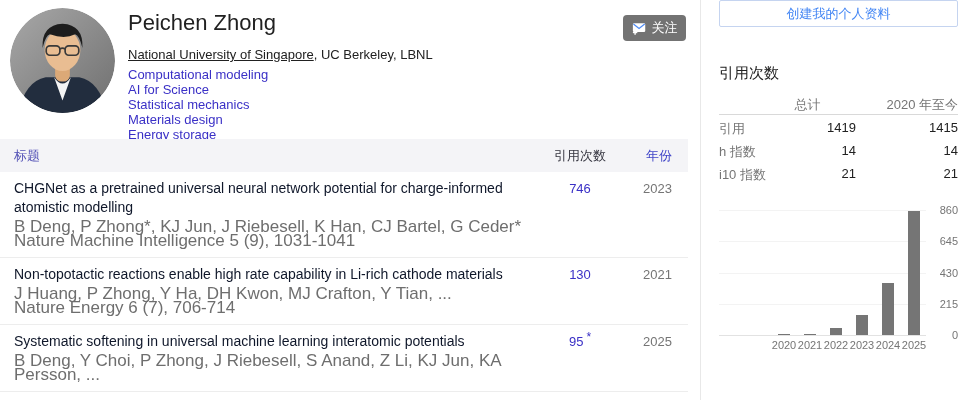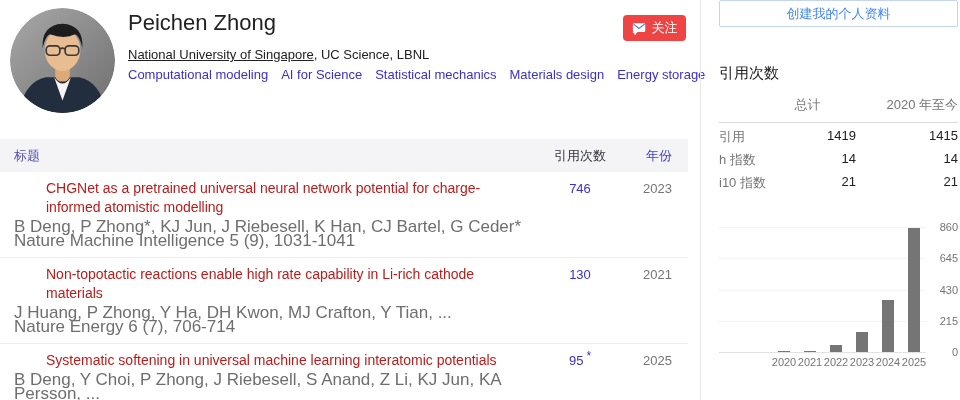--- a/index.html
+++ b/index.html
@@ -10,66 +10,66 @@
 
   
   .profile { position:relative; height:139px; }
   .avatar { position:absolute; left:10px; top:8px; width:105px; height:105px;
             border-radius:50%; overflow:hidden; }
   .info { position:absolute; left:128px; top:10px; }
   .name { font-size:22px; color:#212121; font-weight:400; margin-bottom:11px; }
   .aff  { font-size:13px; color:#212121; margin-bottom:5px; }
   .aff a, .verified a { color:#212121; text-decoration:underline; cursor:pointer; }
   .verified { font-size:13px; color:#212121; margin-bottom:9px; }
-  .interests { display:flex; gap:13px; font-size:13px; }
+  .interests { display:flex; font-size:13px;flex-direction:column; }
   .interests a { color:#3a30c6; text-decoration:none; cursor:pointer; white-space:nowrap; }
   .follow-btn { position:absolute; top:15px; left:623px; width:63px; height:26px;
-                background:#ef4444; border:none; border-radius:4px; color:#fff;
+                background:#737373; border:none; border-radius:4px; color:#fff;
                 font-size:13px; display:flex; align-items:center; justify-content:center;
                 gap:5px; cursor:pointer; font-family:inherit; }
 
   
   .articles { position:absolute; top:139px; left:0; width:688px; }
   .ahead { display:flex; align-items:center; height:33px; background:#f4f4f7;
            padding:0 16px 0 14px; font-size:13px; }
   .c-title { flex:1; }
   .c-cited { width:72px; text-align:center; }
   .c-year  { width:56px; text-align:right; }
   .ahead .c-title { color:#514fb5; cursor:pointer; }
   .ahead .c-cited { color:#34343f; cursor:pointer; }
   .ahead .c-year  { color:#4146c8; cursor:pointer; }
   .row { display:flex; padding:7px 16px 9px 14px; border-bottom:1px solid #ededed; }
   .row-main { flex:1; padding-right:10px; }
-  .row-title { font-size:14px; line-height:19px; color:#b91c1c; text-decoration:none;
-               display:inline-block; margin-bottom:3px; cursor:pointer;margin-left:32px; }
+  .row-title { font-size:14px; line-height:19px; color:#0f172a; text-decoration:none;
+               display:inline-block; margin-bottom:3px; cursor:pointer; }
   .row-meta { font-size:17px; line-height:14px; color:#6e6e6e; }
   .row .c-cited { font-size:13px; color:#3a30c6; padding-top:2px; }
   .row .c-cited a { color:#3a30c6; text-decoration:none; cursor:pointer; }
   .row .c-year { font-size:13px; color:#757575; padding-top:2px; }
   .star { position:relative; top:-5px; font-size:12px; margin-left:3px; color:#3a30c6; }
 
   
   .sidebar { position:absolute; left:700px; top:0; width:260px; height:400px;
              border-left:1px solid #e8e8e8; padding:0 2px 0 18px; }
   .create-btn { margin-top:0; width:100%; height:27px; border:1px solid #c5d4f0;
                 background:#fff; color:#4285f4; font-size:13px; display:flex;
                 align-items:center; justify-content:center; border-radius:2px;
                 cursor:pointer; font-family:inherit; }
   .cited-heading { margin-top:37px; font-size:15px; color:#212121; }
   .stats { margin-top:13px; font-size:13px; }
-  .stats-header { display:flex; color:#757575; padding-bottom:8px;
+  .stats-header { display:flex; color:#757575; 
                   border-bottom:1px solid #d9d9d9;gap:36px; }
   .stats-row { display:flex; padding-top:5px; }
   .sl { flex:1; color:#757575; }
   .sa { width:66px; text-align:right; color:#212121; }
   .ss { width:102px; text-align:right; color:#212121; }
   .stats-header .sa, .stats-header .ss { color:#757575; }
 
   
-  .chart { position:relative; margin-top:29px; height:152px; }
+  .chart { position:relative; margin-top:20px; height:152px; }
   .plot { position:absolute; left:0; top:6px; width:207px; height:125px; }
   .gridline { position:absolute; left:0; width:100%; height:1px; background:#f3f3f3; }
   .gridline.base { background:#e2e2e2; }
   .bar { position:absolute; bottom:0; width:12px; background:#757575; cursor:pointer; }
   .ytick { position:absolute; right:0; font-size:11px; color:#757575;
            transform:translateY(-50%); }
   .xtick { position:absolute; font-size:11px; color:#757575;
            transform:translateX(-50%); top:135px; }
 
   
@@ -103,21 +103,21 @@
             <rect x="34.5" y="36" width="13" height="9" rx="3.5"></rect>
             <rect x="52.5" y="36" width="13" height="9" rx="3.5"></rect>
             <path d="M47.5 39 Q50 37.5 52.5 39"></path>
           </g>
         </g>
       </svg>
     </div>
 
     <div class="info">
       <div class="name">Peichen Zhong</div>
-      <div class="aff"><a>National University of Singapore</a><span>, UC Science, LBNL</span></div>
+      <div class="aff"><a>National University of Singapore</a><span>, UC Berkeley, LBNL</span></div>
       <div class="interests">
         <a>Computational modeling</a>
         <a>AI for Science</a>
         <a>Statistical mechanics</a>
         <a>Materials design</a>
         <a>Energy storage</a>
       </div>
     </div>
 
     <button class="follow-btn">

